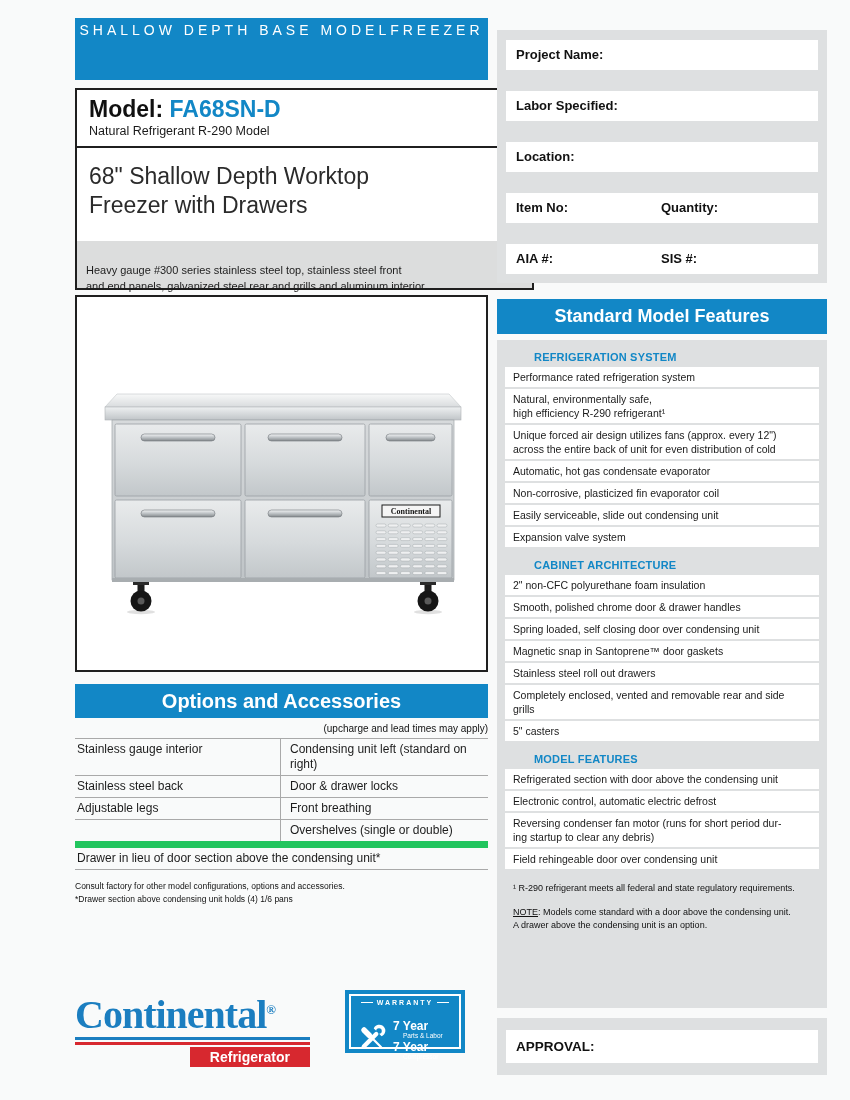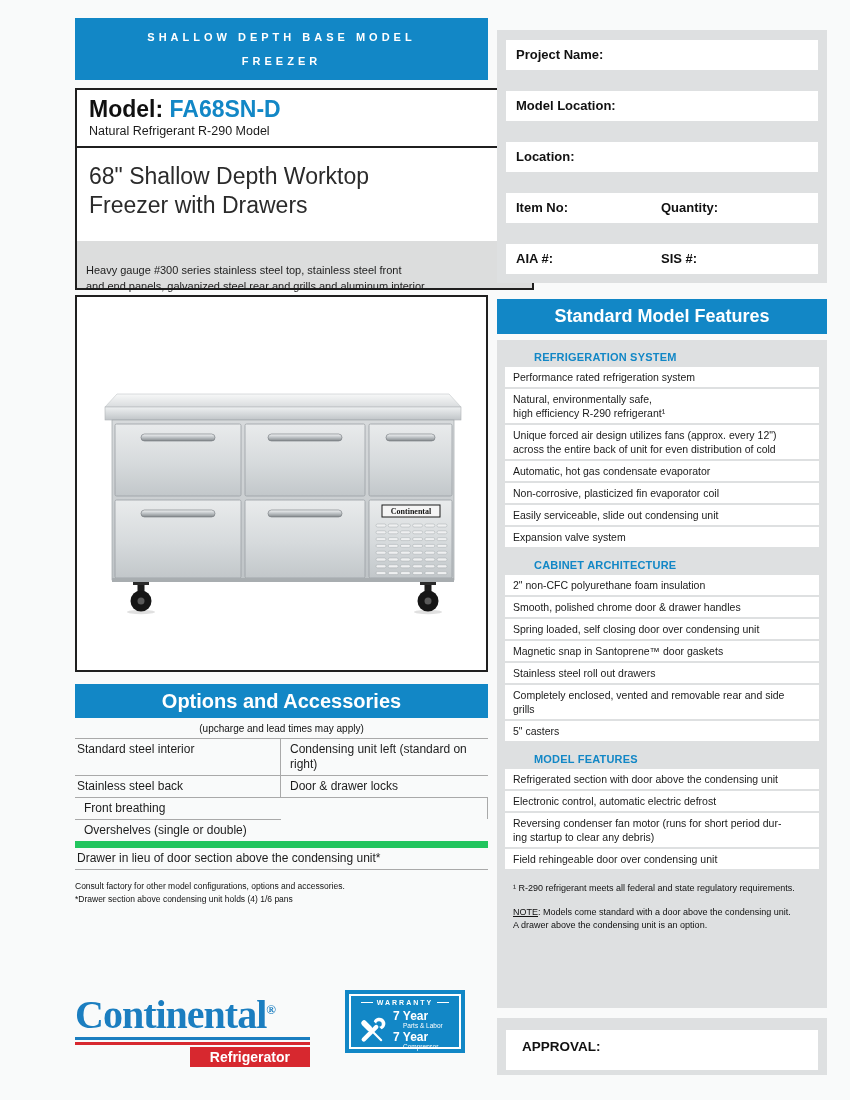--- a/index.html
+++ b/index.html
@@ -3,38 +3,38 @@
 <meta charset="utf-8">
 <style>
   * { margin:0; padding:0; box-sizing:border-box; }
   body { font-family:"Liberation Sans", sans-serif; background:#f6f7f7; }
   .page { position:relative; width:850px; height:1100px; background:#f9fafa; overflow:hidden; }
   .col-left  { position:absolute; left:75px;  top:0; width:413px; height:1100px; }
   .col-right { position:absolute; left:497px; top:0; width:330px; height:1100px; }
 
   
   .banner { position:absolute; top:18px; left:0; width:413px; height:62px; background:#1287c6;
-            color:#fff; font-weight:700; font-size:11px; letter-spacing:4px; text-align:center;
-            display:flex; flex-direction:column; justify-content:center; line-height:24px; }
+            color:#fff; font-weight:400; font-size:14px; letter-spacing:4px; text-align:center;
+            display:flex; flex-direction:row; justify-content:center; line-height:24px; }
   .model-box { position:absolute; top:88px; left:0; width:459px; border:2px solid #1f1f1f; background:#fff; }
   .model-sec { padding:6px 12px 6px; border-bottom:2px solid #1f1f1f; height:58px; }
   .model-line { font-size:23px; font-weight:700; color:#101010; line-height:27px; }
   .model-number { color:#1287c6; }
   .model-sub { font-size:12.5px; color:#1a1a1a; margin-top:1px; }
   .title-sec { padding:14px 12px; height:93px; font-size:23px; color:#2b2b2b; line-height:29px; white-space:pre-line; }
   .desc-sec { background:#dcdddd; padding:22px 9px; height:47px; font-size:11px; line-height:15.5px;
               color:#1d1d1d; white-space:pre-line; }
 
   .image-box { position:absolute; top:295px; left:0; width:413px; height:377px; border:2px solid #1f1f1f; background:#fff; }
   .image-box svg { width:100%; height:100%; display:block; }
 
   .options { position:absolute; top:684px; left:0; width:413px; }
   .options-banner { height:34px; background:#1287c6; color:#fff; font-weight:700; font-size:20px;
                     text-align:center; line-height:34px; }
-  .options-sub { text-align:center; font-size:10px; color:#111; margin-top:5px; }
+  .options-sub { text-align:right; font-size:10px; color:#111; margin-top:5px; }
   .opt-table { display:grid; grid-template-columns:206px 1fr; margin-top:4px; border-bottom:1px solid #a9a9a9; }
   .opt-cell { border-top:1px solid #a9a9a9; font-size:12px; color:#1c1c1c; padding:3px 6px 3px 2px; line-height:15px; min-height:21px; }
   .opt-cell.cl { border-right:1px solid #a9a9a9; }
   .opt-cell.cr { padding-left:9px; }
   .opt-full { grid-column:1 / 3; border-top:7px solid #22c55e; font-size:12px; color:#1c1c1c; padding:3px 2px; line-height:15px; }
   .opt-notes { margin-top:10px; font-size:8.5px; line-height:13px; color:#111; }
 
   .bottom-row { position:absolute; top:988px; left:0; width:413px; height:80px; }
   .logo { position:absolute; left:0; top:2px; width:235px; }
   .logo-name { font-family:"Liberation Serif", serif; font-weight:700; font-size:40px; line-height:40px;
@@ -43,21 +43,21 @@
   .rule-blue { height:3px; background:#1b7ec0; margin-top:2px; }
   .rule-red  { height:3px; background:#d7282f; margin-top:2px; }
   .logo-sub { position:absolute; right:0; margin-top:2px; background:#d7282f; color:#fff;
               font-weight:700; font-size:14px; padding:2px 20px; }
 
   .badge { position:absolute; left:270px; top:2px; width:120px; height:63px; background:#1287c6; }
   .badge-inner { position:absolute; inset:4px; border:2px solid #fff; padding:2px 4px; }
   .badge-head { display:flex; align-items:center; justify-content:center; gap:4px;
                 color:#fff; font-weight:700; font-size:7px; letter-spacing:2px; margin-top:1px; }
   .dash { width:12px; height:1.5px; background:#fff; }
-  .badge-body { display:flex; align-items:center; margin-top:4px; }
+  .badge-body { display:flex; margin-top:14px; }
   .tools { width:34px; height:36px; flex:0 0 auto; }
   .badge-years { margin-left:4px; color:#fff; }
   .by { font-weight:700; font-size:12px; line-height:12px; }
   .bs { font-size:6.5px; line-height:8px; margin-left:10px; margin-bottom:1px; }
 
   
   .form-panel { position:absolute; top:30px; left:0; width:330px; height:253px; background:#dee0e1; padding:10px 9px 0; }
   .f-field { position:relative; background:#fff; height:30px; line-height:30px; padding-left:10px;
              font-weight:700; font-size:13px; color:#111; }
   .f-field + .f-field { margin-top:21px; }
@@ -69,21 +69,21 @@
                     padding:6px 8px; overflow:hidden; }
   .sec-head { color:#1287c6; font-weight:700; font-size:11px; letter-spacing:0.2px; margin:5px 0 4px 8px;padding-left:21px; }
   .sec-head.later { margin-top:12px; }
   .f-row { background:#fff; margin-bottom:2px; padding:3px 8px; font-size:10.5px; line-height:14px;
            color:#1a1a1a; white-space:pre-line; }
   .fp-foot { font-size:9px; margin:14px 0 0 8px; color:#111; }
   .fp-note { font-size:9px; margin:13px 8px 0 8px; color:#111; line-height:13px; white-space:pre-line; }
   .u { text-decoration:underline; }
 
   .approval-panel { position:absolute; top:1018px; left:0; width:330px; height:57px; background:#dee0e1; padding:12px 9px; }
-  .approval-field { background:#fff; height:40px; line-height:33px; padding-left:16px; font-weight:700; font-size:13.5px; color:#111; }
+  .approval-field { background:#fff; height:33px; line-height:33px; padding-left:10px; font-weight:700; font-size:13.5px; color:#111; }
 </style>
 </head>
 <body>
 
 <div class="page">
 
   <div class="col-left">
 
     <div class="banner">
       <div>SHALLOW DEPTH BASE MODEL</div>
@@ -228,24 +228,25 @@
           <circle cx="351" cy="304" r="10.5" fill="#161616"></circle>
           <circle cx="351" cy="304" r="3.5" fill="#5a5a5a"></circle>
         </g>
       </svg>
     </div>
 
     <div class="options">
       <div class="options-banner">Options and Accessories</div>
       <div class="options-sub">(upcharge and lead times may apply)</div>
       <div class="opt-table">
-        <div class="opt-cell cl">Standard steel interior</div>
+        <div class="opt-cell cl">Stainless gauge interior</div>
         <div class="opt-cell cr">Condensing unit left (standard on right)</div>
         <div class="opt-cell cl">Stainless steel back</div>
         <div class="opt-cell cr">Door &amp; drawer locks</div>
+        <div class="opt-cell cl">Adjustable legs</div>
         <div class="opt-cell cr">Front breathing</div>
         <div class="opt-cell cl"></div>
         <div class="opt-cell cr">Overshelves (single or double)</div>
         <div class="opt-full">Drawer in lieu of door section above the condensing unit*</div>
       </div>
       <div class="opt-notes">
         <div>Consult factory for other model configurations, options and accessories.</div>
         <div>*Drawer section above condensing unit holds (4) 1/6 pans</div>
       </div>
     </div>
@@ -290,21 +291,21 @@
     </div>
   </div>
 
   <div class="col-right">
 
     <div class="form-panel">
       <div class="f-field">
         <span>Project Name:</span>
       </div>
       <div class="f-field">
-        <span>Model Location:</span>
+        <span>Labor Specified:</span>
       </div>
       <div class="f-field">
         <span>Location:</span>
       </div>
       <div class="f-field">
         <span>Item No:</span>
         <span class="f-label2">Quantity:</span>
       </div>
       <div class="f-field">
         <span>AIA #:</span>

